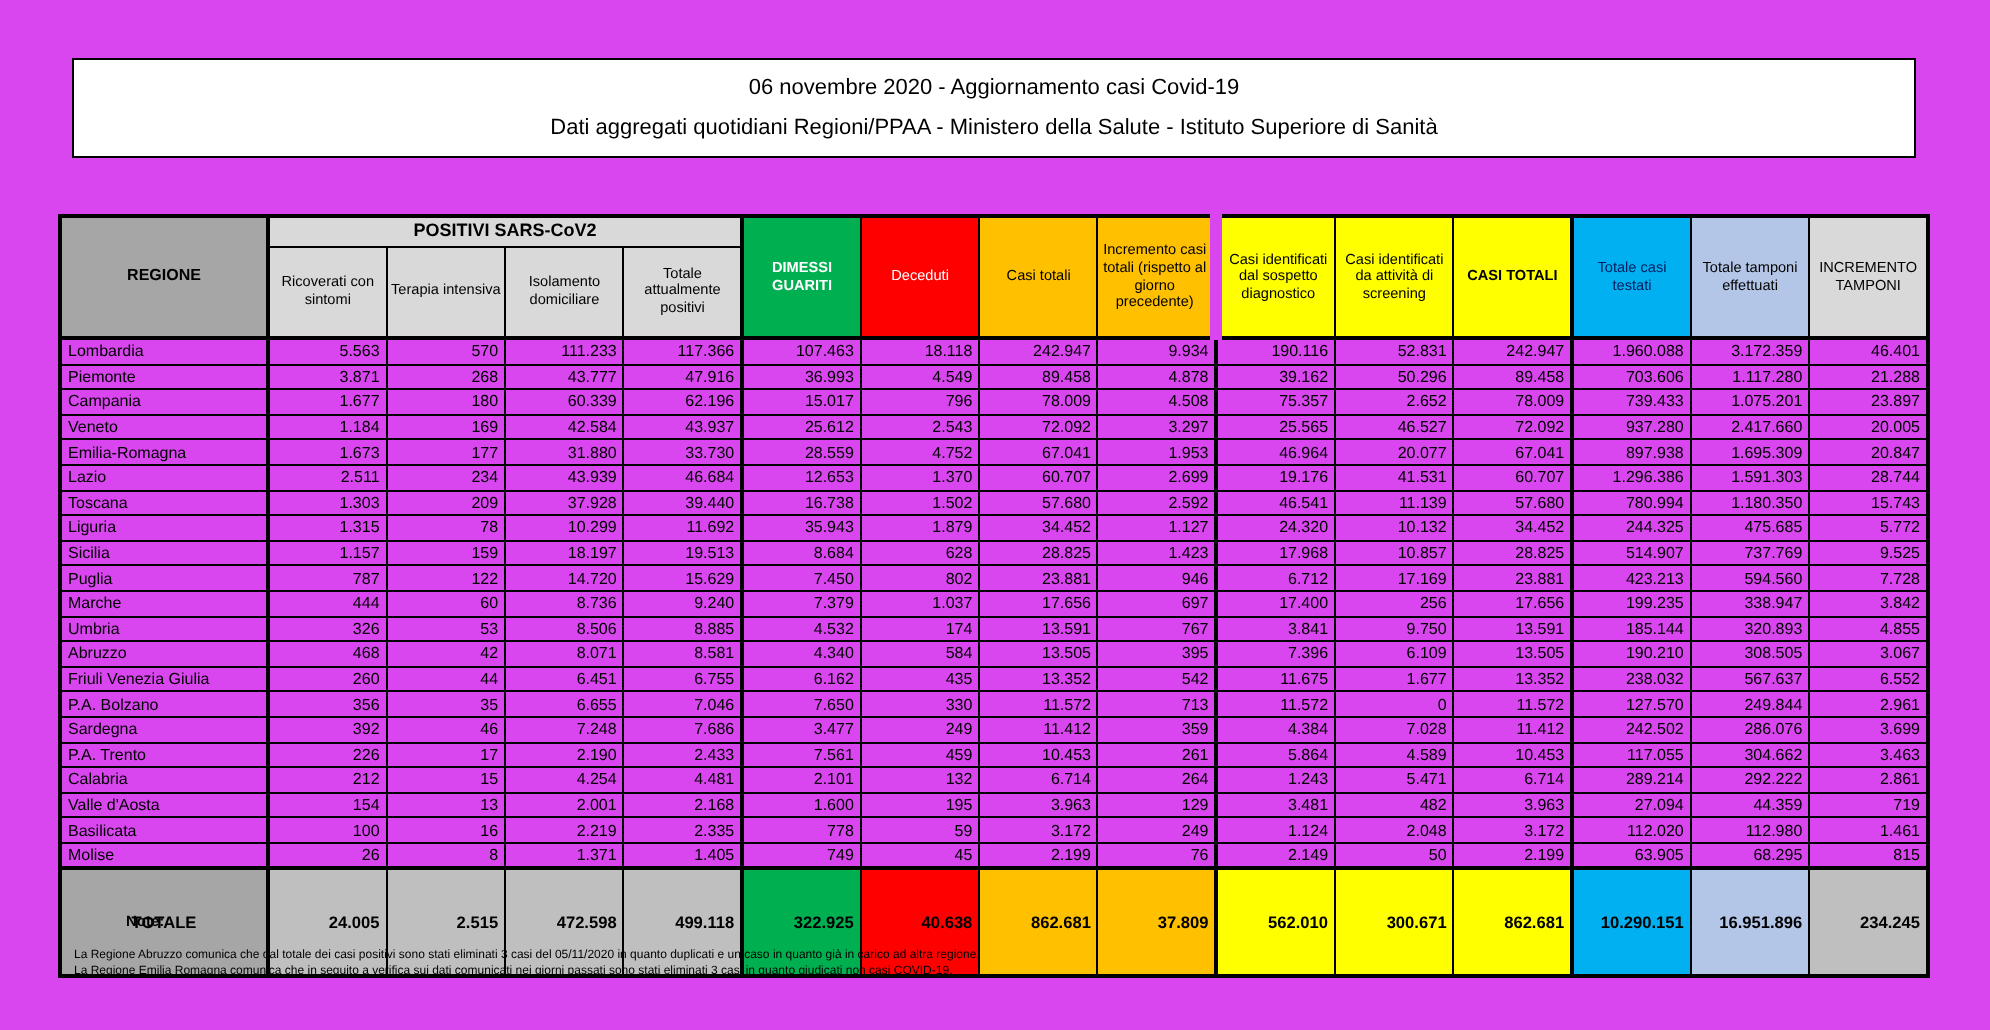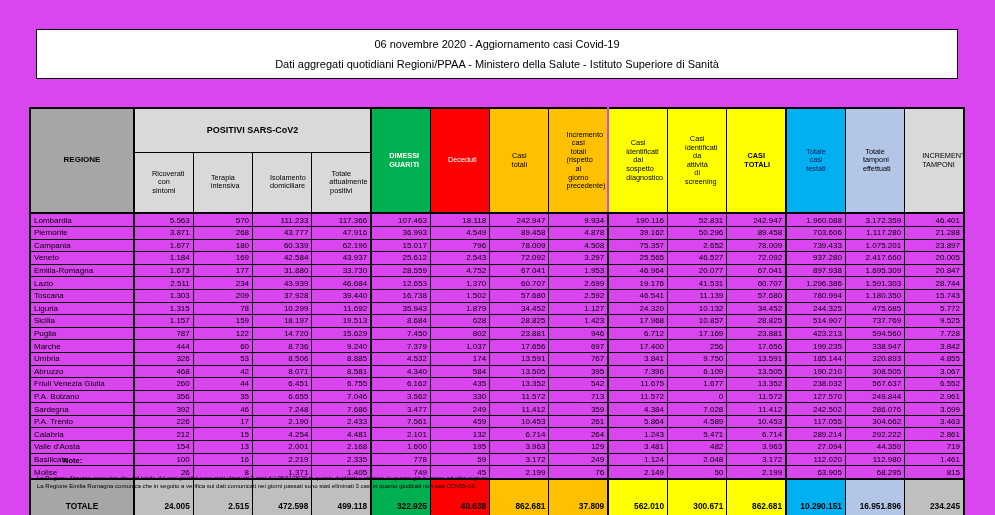--- a/index.html
+++ b/index.html
@@ -15,32 +15,32 @@
   }
   .title-box p{margin:0; font-size:11px; line-height:12px;}
 
   
   .table-wrap{position:absolute; left:29px; top:107px; width:936px;}
   table{border-collapse:collapse; table-layout:fixed; width:936px; border:2px solid #000;}
   col.c-regione{width:104px;}
   th,td{border:1px solid #000; overflow:hidden; white-space:nowrap;}
 
   thead th{font-weight:normal; text-align:center; vertical-align:middle;
-           font-size:7.3px; line-height:8.6px; white-space:normal; padding:17px;}
+           font-size:7.3px; line-height:8.6px; white-space:normal; padding:1px;}
   tr.h1{height:15px;}
   tr.h2{height:46px;}
 
   .th-regione{background:var(--gray-dark); font-weight:bold; font-size:8px; border-right:2px solid #000; border-bottom:2px solid #000;}
   .th-group{background:var(--gray-light); font-weight:bold; font-size:9px; border-right:2px solid #000;}
   .th-sub{background:var(--gray-light);}
   .th-sub.last{border-right:2px solid #000;}
   .th-green{background:var(--green); color:#fff; font-weight:bold;}
   .th-red{background:var(--red); color:#fff;}
   .th-orange{background:var(--orange);}
-  .th-orange.last{border-right:2px solid #d946ef;}
+  .th-orange.last{border-right:6px solid #d946ef;}
   .th-yellow{background:var(--yellow);}
   .th-yellow.cap{font-weight:bold;}
   .th-yellow.last{border-right:2px solid #000;}
   .th-blue{background:var(--blue); color:#002060;}
   .th-peri{background:var(--periwinkle);}
   .th-lgray{background:var(--gray-light); font-weight:normal;}
   thead th{border-bottom-width:1px;}
   tr.h2 th, thead th[rowspan]{border-bottom:2px solid #000;}
 
   tbody td{height:11.6px; font-size:8px; padding:0 3px;}
@@ -347,21 +347,21 @@
             <td class="num col11">238.032</td>
             <td class="num col12">567.637</td>
             <td class="num col13">6.552</td>
           </tr>
           <tr>
             <td class="region">P.A. Bolzano</td>
             <td class="num col0">356</td>
             <td class="num col1">35</td>
             <td class="num col2">6.655</td>
             <td class="num col3">7.046</td>
-            <td class="num col4">3.562</td>
+            <td class="num col4">7.650</td>
             <td class="num col5">330</td>
             <td class="num col6">11.572</td>
             <td class="num col7">713</td>
             <td class="num col8">11.572</td>
             <td class="num col9">0</td>
             <td class="num col10">11.572</td>
             <td class="num col11">127.570</td>
             <td class="num col12">249.844</td>
             <td class="num col13">2.961</td>
           </tr>

